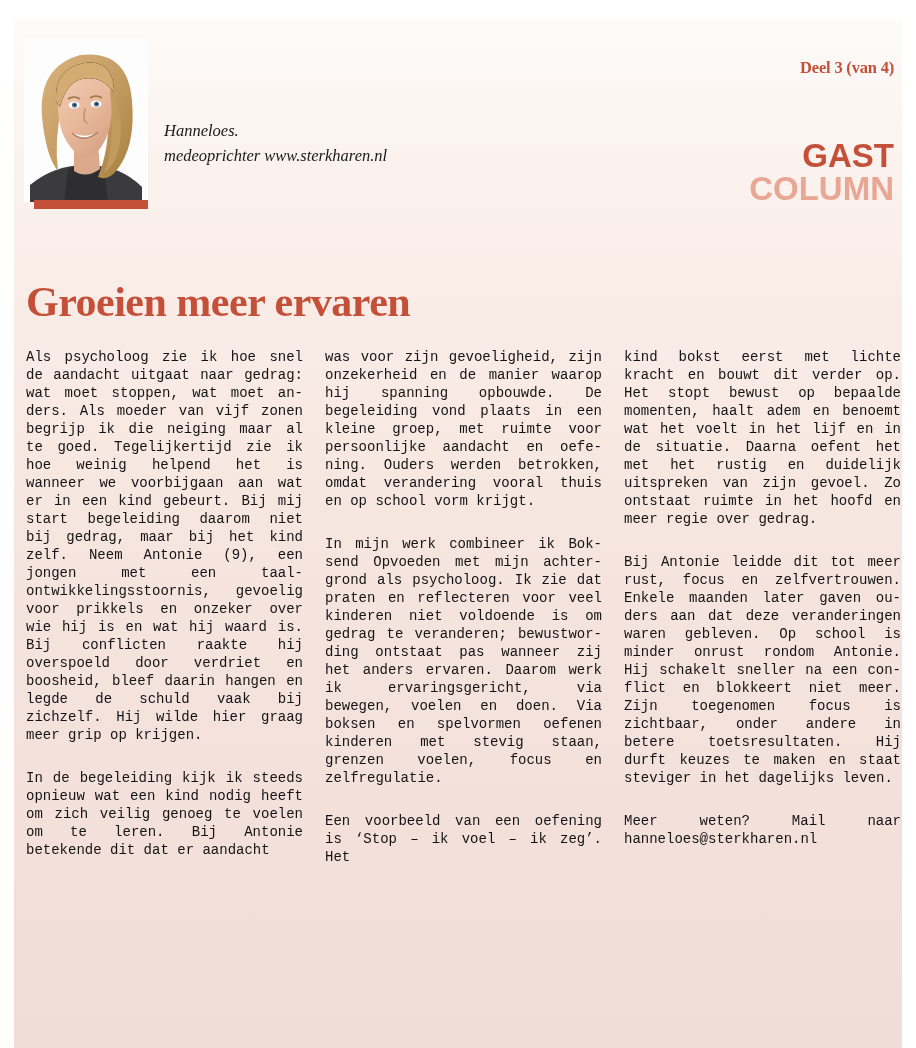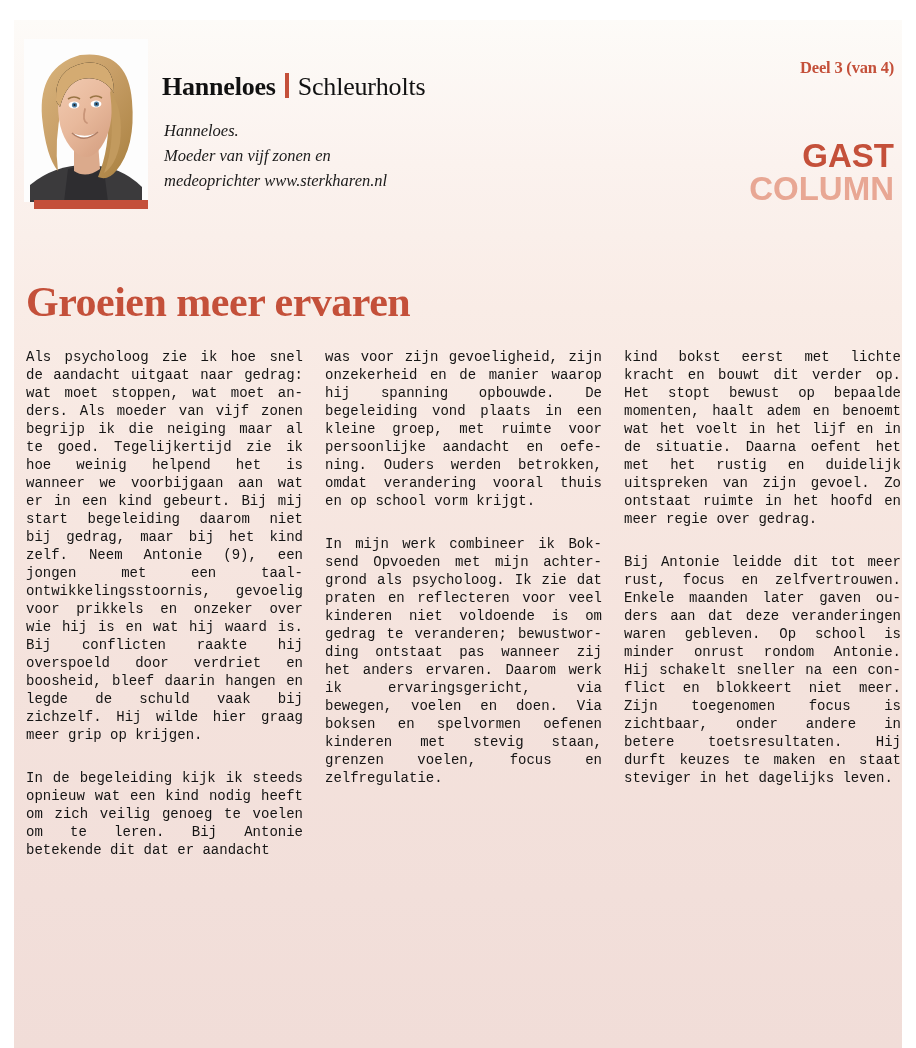--- a/index.html
+++ b/index.html
@@ -229,45 +229,43 @@
             <path d="M61 70 Q58 82 63 84" stroke="#c89478" stroke-width="1.8" fill="none" stroke-linecap="round"></path>
 
             <path d="M48 94 Q60 104 74 93 Q62 100 48 94 Z" fill="#ffffff"></path>
             <path d="M48 94 Q60 105 74 93" stroke="#b07f66" stroke-width="1.5" fill="none"></path>
           </g>
         </svg>
       </div>
       <div class="portrait-rule"></div>
     </div>
 
-    <div class="byline">
-      <span class="first">Hanneloes</span><span class="bar"></span><span class="last">Schleurholts</span>
-    </div>
 
     <div class="bio">
       <div>Hanneloes.</div>
-      <div>Moeder van vijf zonen en</div>
       <div>medeoprichter www.sterkharen.nl</div>
     </div>
 
     <div class="deel">Deel 3 (van 4)</div>
     <div class="gast">GAST</div>
     <div class="column-word">COLUMN</div>
   </div>
 
   <h1 class="headline">Groeien meer ervaren</h1>
 
   <div class="columns">
     <div class="col">
       <p>Als psycholoog zie ik hoe snel de aandacht uitgaat naar gedrag: wat moet stoppen, wat moet an­ders. Als moeder van vijf zonen begrijp ik die neiging maar al te goed. Tegelijkertijd zie ik hoe weinig helpend het is wanneer we voorbijgaan aan wat er in een kind gebeurt. Bij mij start bege­leiding daarom niet bij gedrag, maar bij het kind zelf. Neem An­tonie (9), een jongen met een taal­ontwikkelingsstoornis, gevoelig voor prikkels en onzeker over wie hij is en wat hij waard is. Bij conflicten raakte hij overspoeld door verdriet en boosheid, bleef daarin hangen en legde de schuld vaak bij zichzelf. Hij wilde hier graag meer grip op krijgen.</p>
       <p>In de begeleiding kijk ik steeds opnieuw wat een kind nodig heeft om zich veilig genoeg te voelen om te leren. Bij Antonie betekende dit dat er aandacht</p>
     </div>
     <div class="col">
       <p>was voor zijn gevoeligheid, zijn onzekerheid en de manier waar­op hij spanning opbouwde. De begeleiding vond plaats in een kleine groep, met ruimte voor persoonlijke aandacht en oefe­ning. Ouders werden betrokken, omdat verandering vooral thuis en op school vorm krijgt.</p>
       <p>In mijn werk combineer ik Bok­send Opvoeden met mijn achter­grond als psycholoog. Ik zie dat praten en reflecteren voor veel kinderen niet voldoende is om ge­drag te veranderen; bewustwor­ding ontstaat pas wanneer zij het anders ervaren. Daarom werk ik ervaringsgericht, via bewegen, voelen en doen. Via boksen en spelvormen oefenen kinderen met stevig staan, grenzen voelen, focus en zelfregulatie.</p>
+      <p>Een voorbeeld van een oefening is ‘Stop – ik voel – ik zeg’. Het</p>
     </div>
     <div class="col">
       <p>kind bokst eerst met lichte kracht en bouwt dit verder op. Het stopt bewust op bepaalde momenten, haalt adem en benoemt wat het voelt in het lijf en in de situatie. Daarna oefent het met het rustig en duidelijk uitspreken van zijn gevoel. Zo ontstaat ruimte in het hoofd en meer regie over gedrag.</p>
       <p>Bij Antonie leidde dit tot meer rust, focus en zelfvertrouwen. Enkele maanden later gaven ou­ders aan dat deze veranderingen waren gebleven. Op school is minder onrust rondom Antonie. Hij schakelt sneller na een con­flict en blokkeert niet meer. Zijn toegenomen focus is zichtbaar, onder andere in betere toetsre­sultaten. Hij durft keuzes te ma­ken en staat steviger in het dage­lijks leven.</p>
+      <p>Meer weten? Mail naar hanneloes@sterkharen.nl</p>
     </div>
   </div>
 
 </div>
 
 </body></html>

